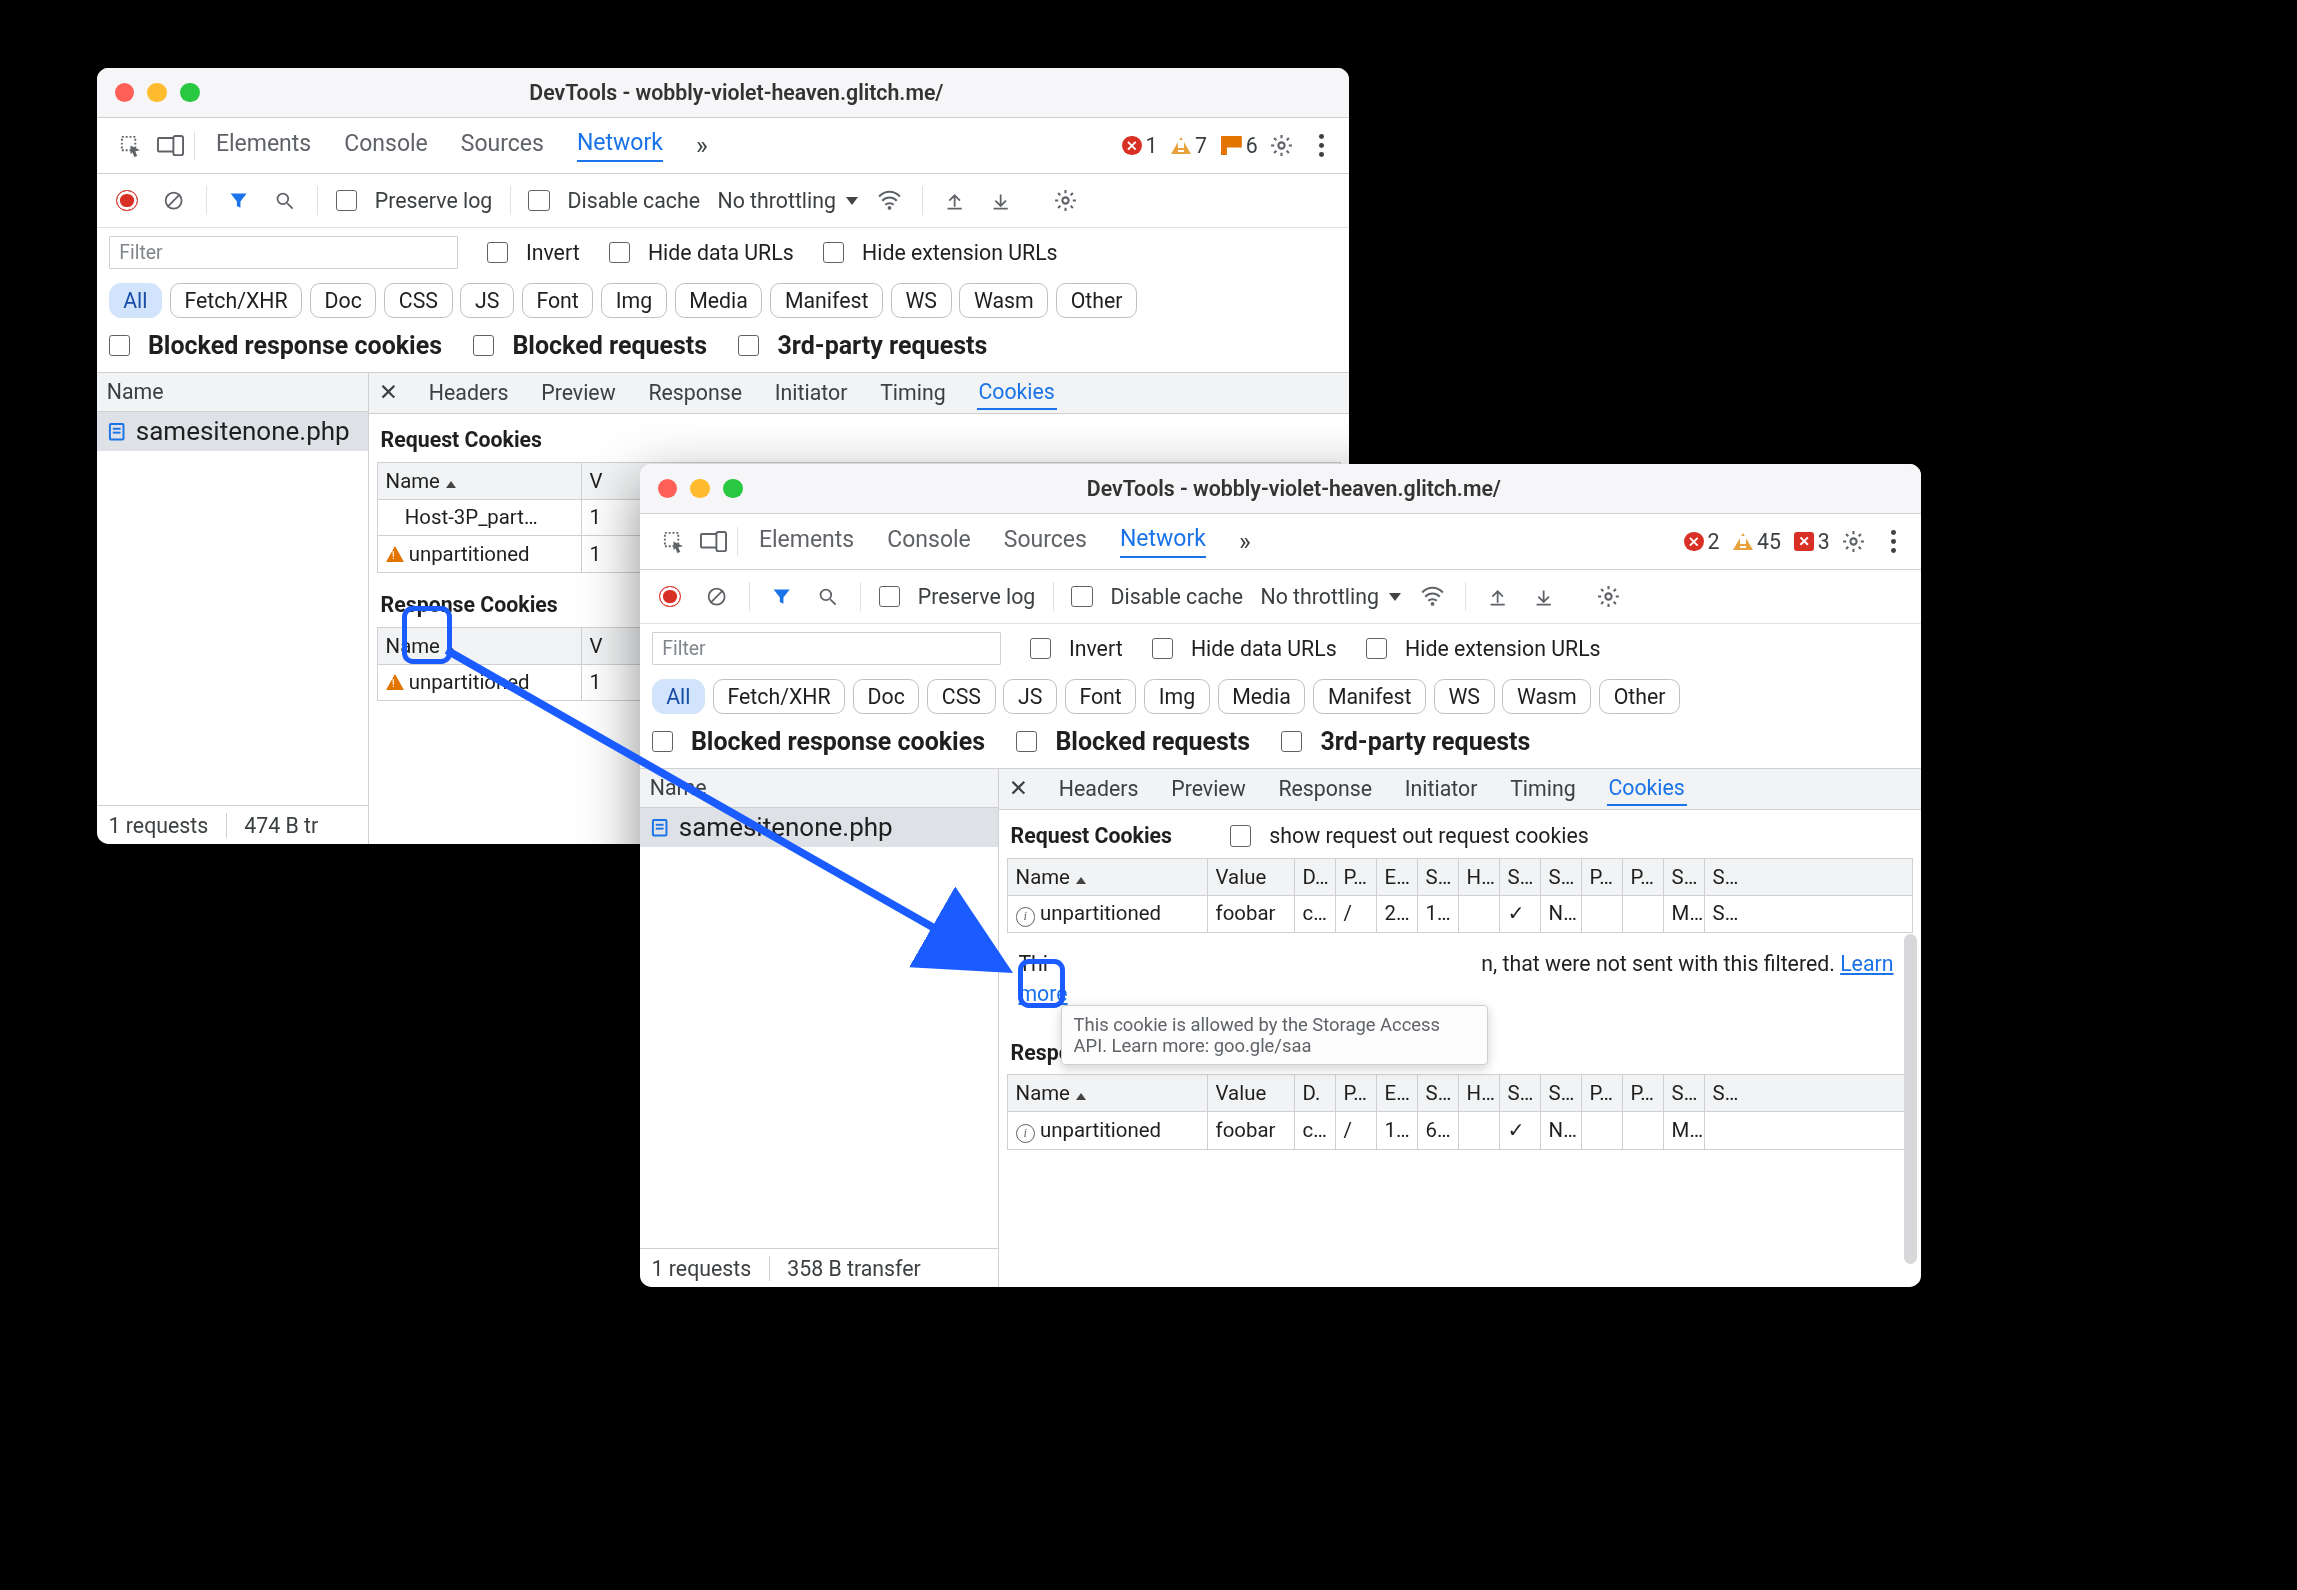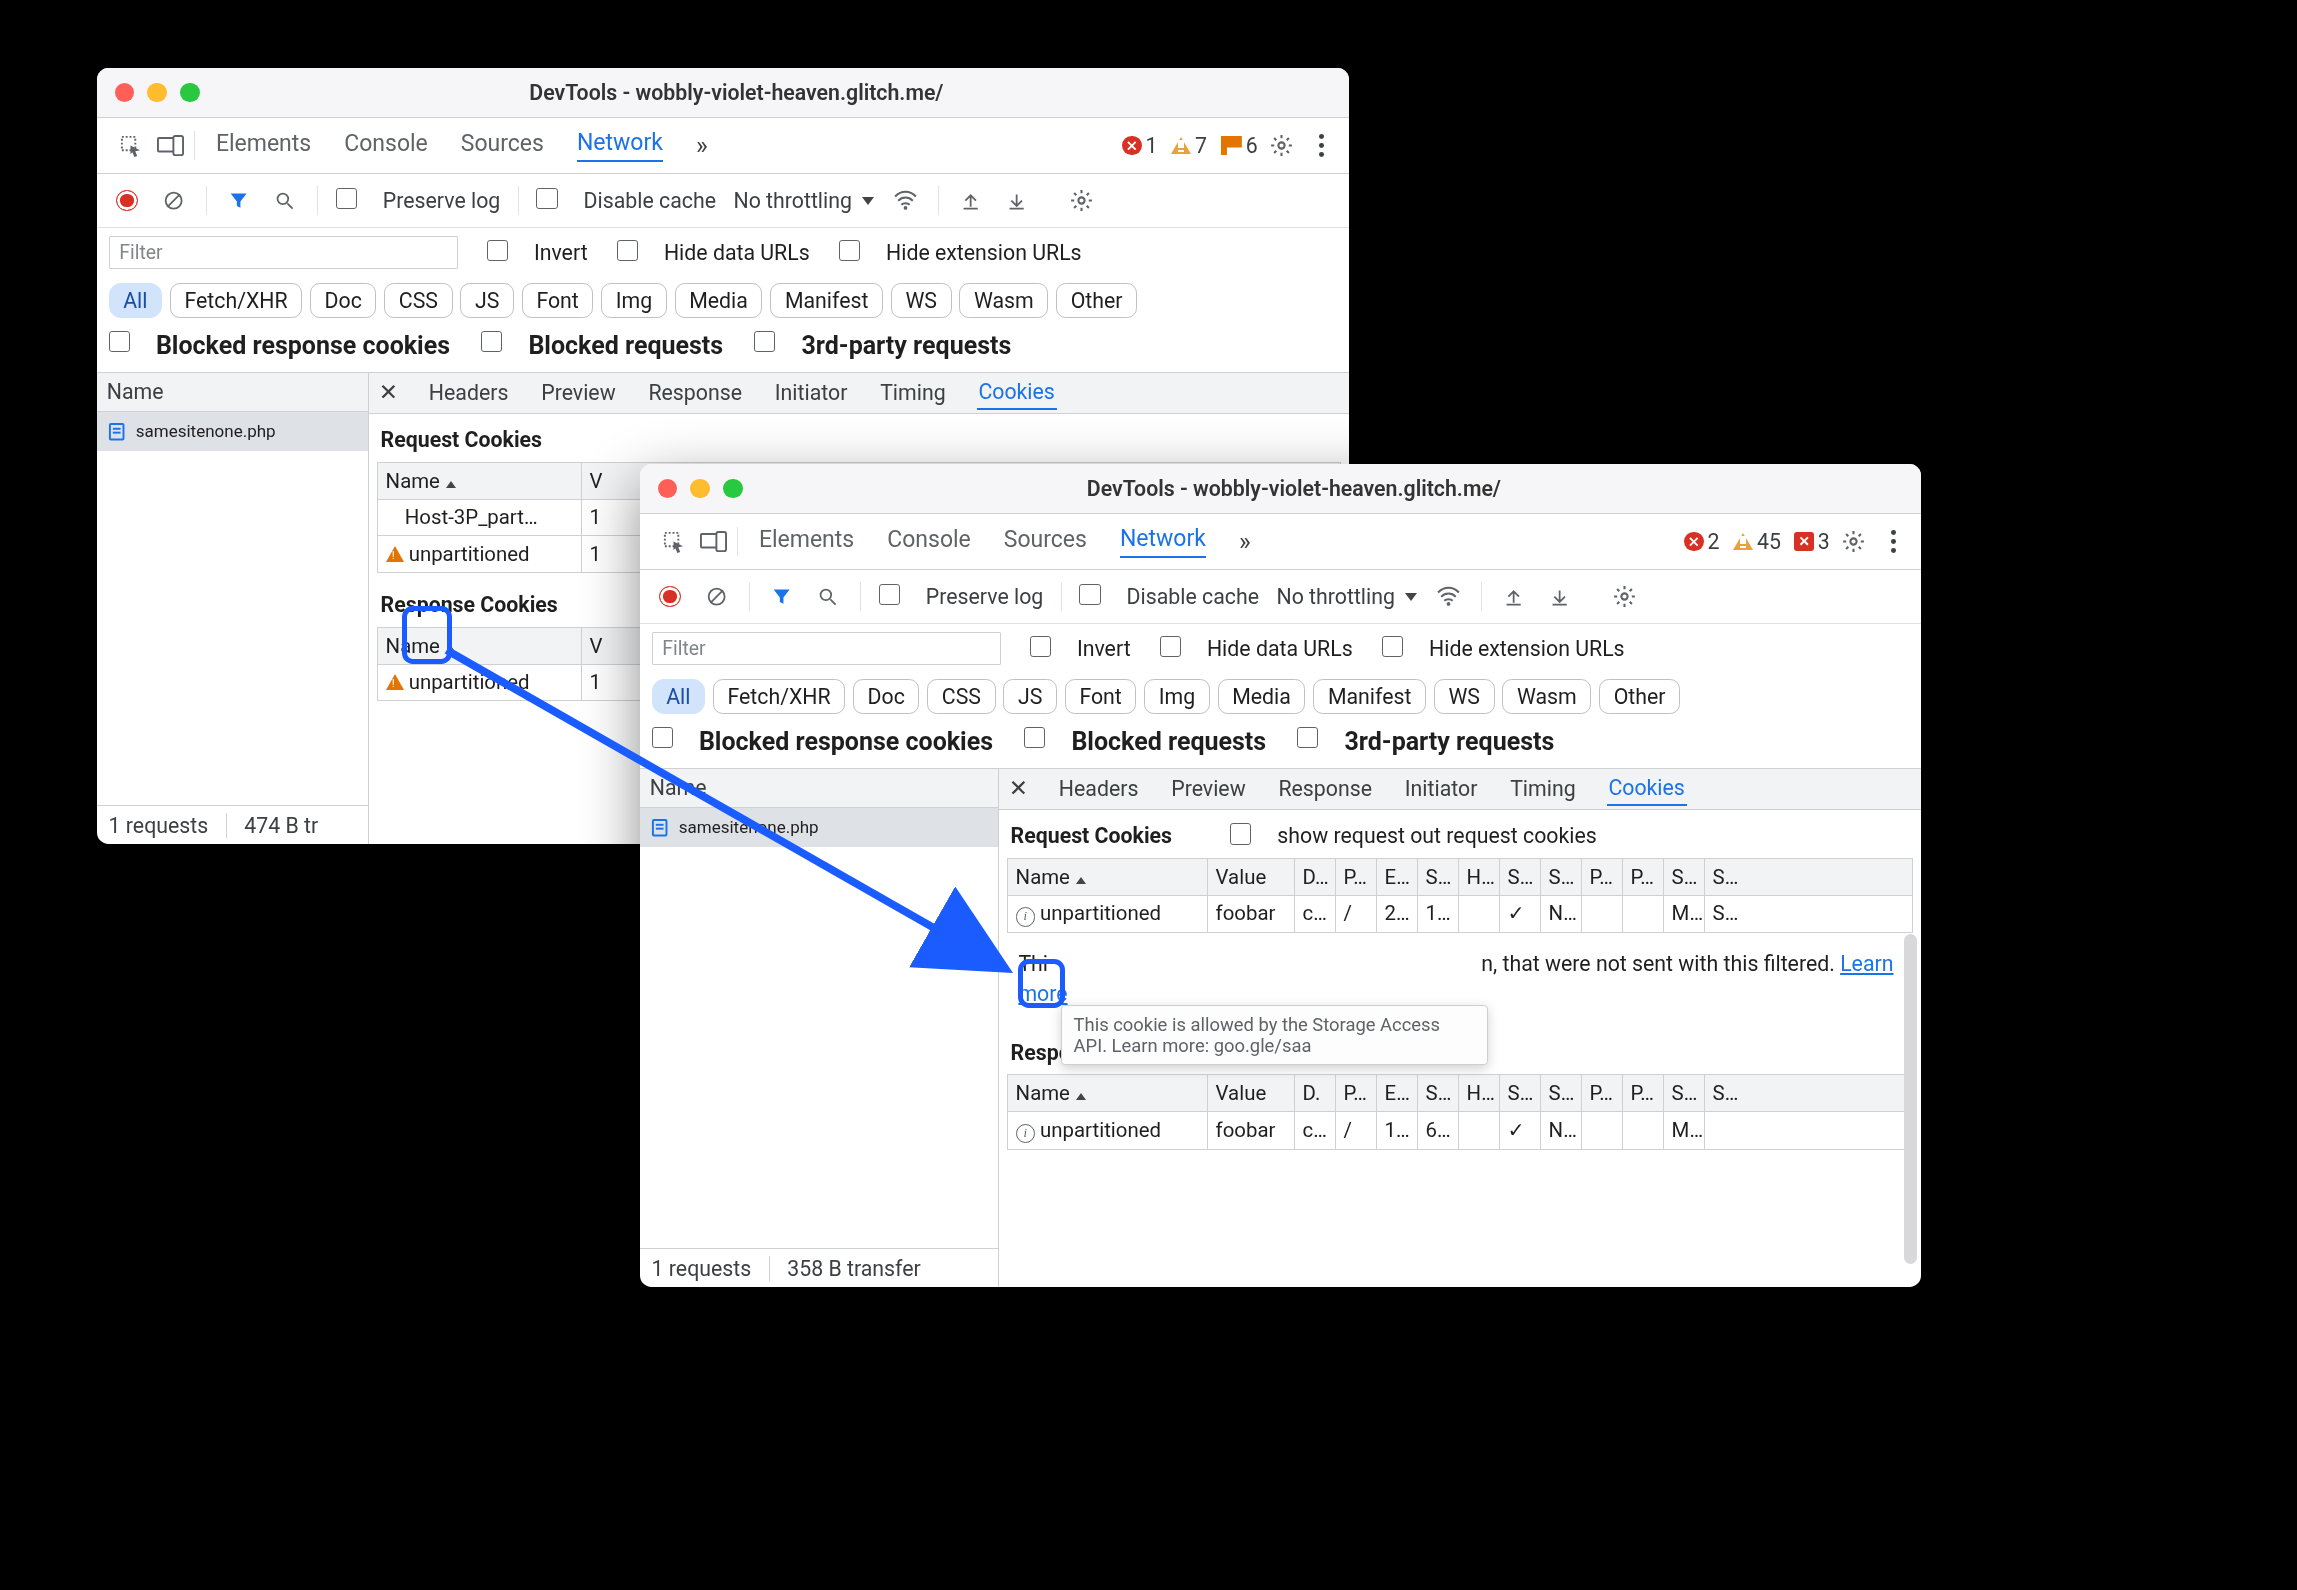--- a/index.html
+++ b/index.html
@@ -101,21 +101,21 @@
   .count { display:flex; align-items:center; gap:3.9px; }
   .count .c-num { color:#3c4043; }
   
   .net-toolbar {
     display:flex; align-items:center; height:54px; padding: 0 15.5px;
     border-bottom:1px solid var(--border-light);
     gap: 17.5px; font-size:21.3px; color:#3c4043;
   }
   .divider { width:1px; height:29px; background: var(--border-light); }
   .checkbox {
-    display:inline-flex; align-items:flex-start; gap:26px;
+    display:inline-flex; align-items:center; gap:18px;
   }
   .cb-box {
     width:21.3px; height:21.3px; border:1.9px solid #5f6368; border-radius:2.9px;
     display:inline-block;
   }
   .throttling { display:flex; align-items:center; gap:9.7px; }
   .caret {
     display:inline-block;
     width:0; height:0;
     border-left:6.8px solid transparent;
@@ -168,21 +168,21 @@
   .w2 .col-left { width: 359px; flex-basis:359px; }
   .col-right { flex:1; display:flex; flex-direction:column; min-width:0; }
   .grid-head {
     background: var(--header-bg);
     border-bottom:1px solid var(--border);
     height: 39px; display:flex; align-items:center;
     padding: 0 9.7px; font-size:21.3px; color:#3c4043;
   }
   .req-row {
     display:flex; align-items:center; gap:9.7px;
-    height: 39px; padding: 0 9.7px; font-size: 17px;
+    height: 39px; padding: 0 9.7px; font-size: 26px;
     overflow:hidden; white-space:nowrap;text-align:right;
   }
   .req-row.selected { background: #dee1e6; }
   .file-icon { width:19.4px; height:19.4px; }
   .spacer-fill { flex:1; }
   .statusbar {
     border-top: 1px solid var(--border);
     display:flex; align-items:center; gap: 17.5px;
     height: 39px; padding: 0 11.6px; font-size: 21.3px; color:#3c4043;
   }

